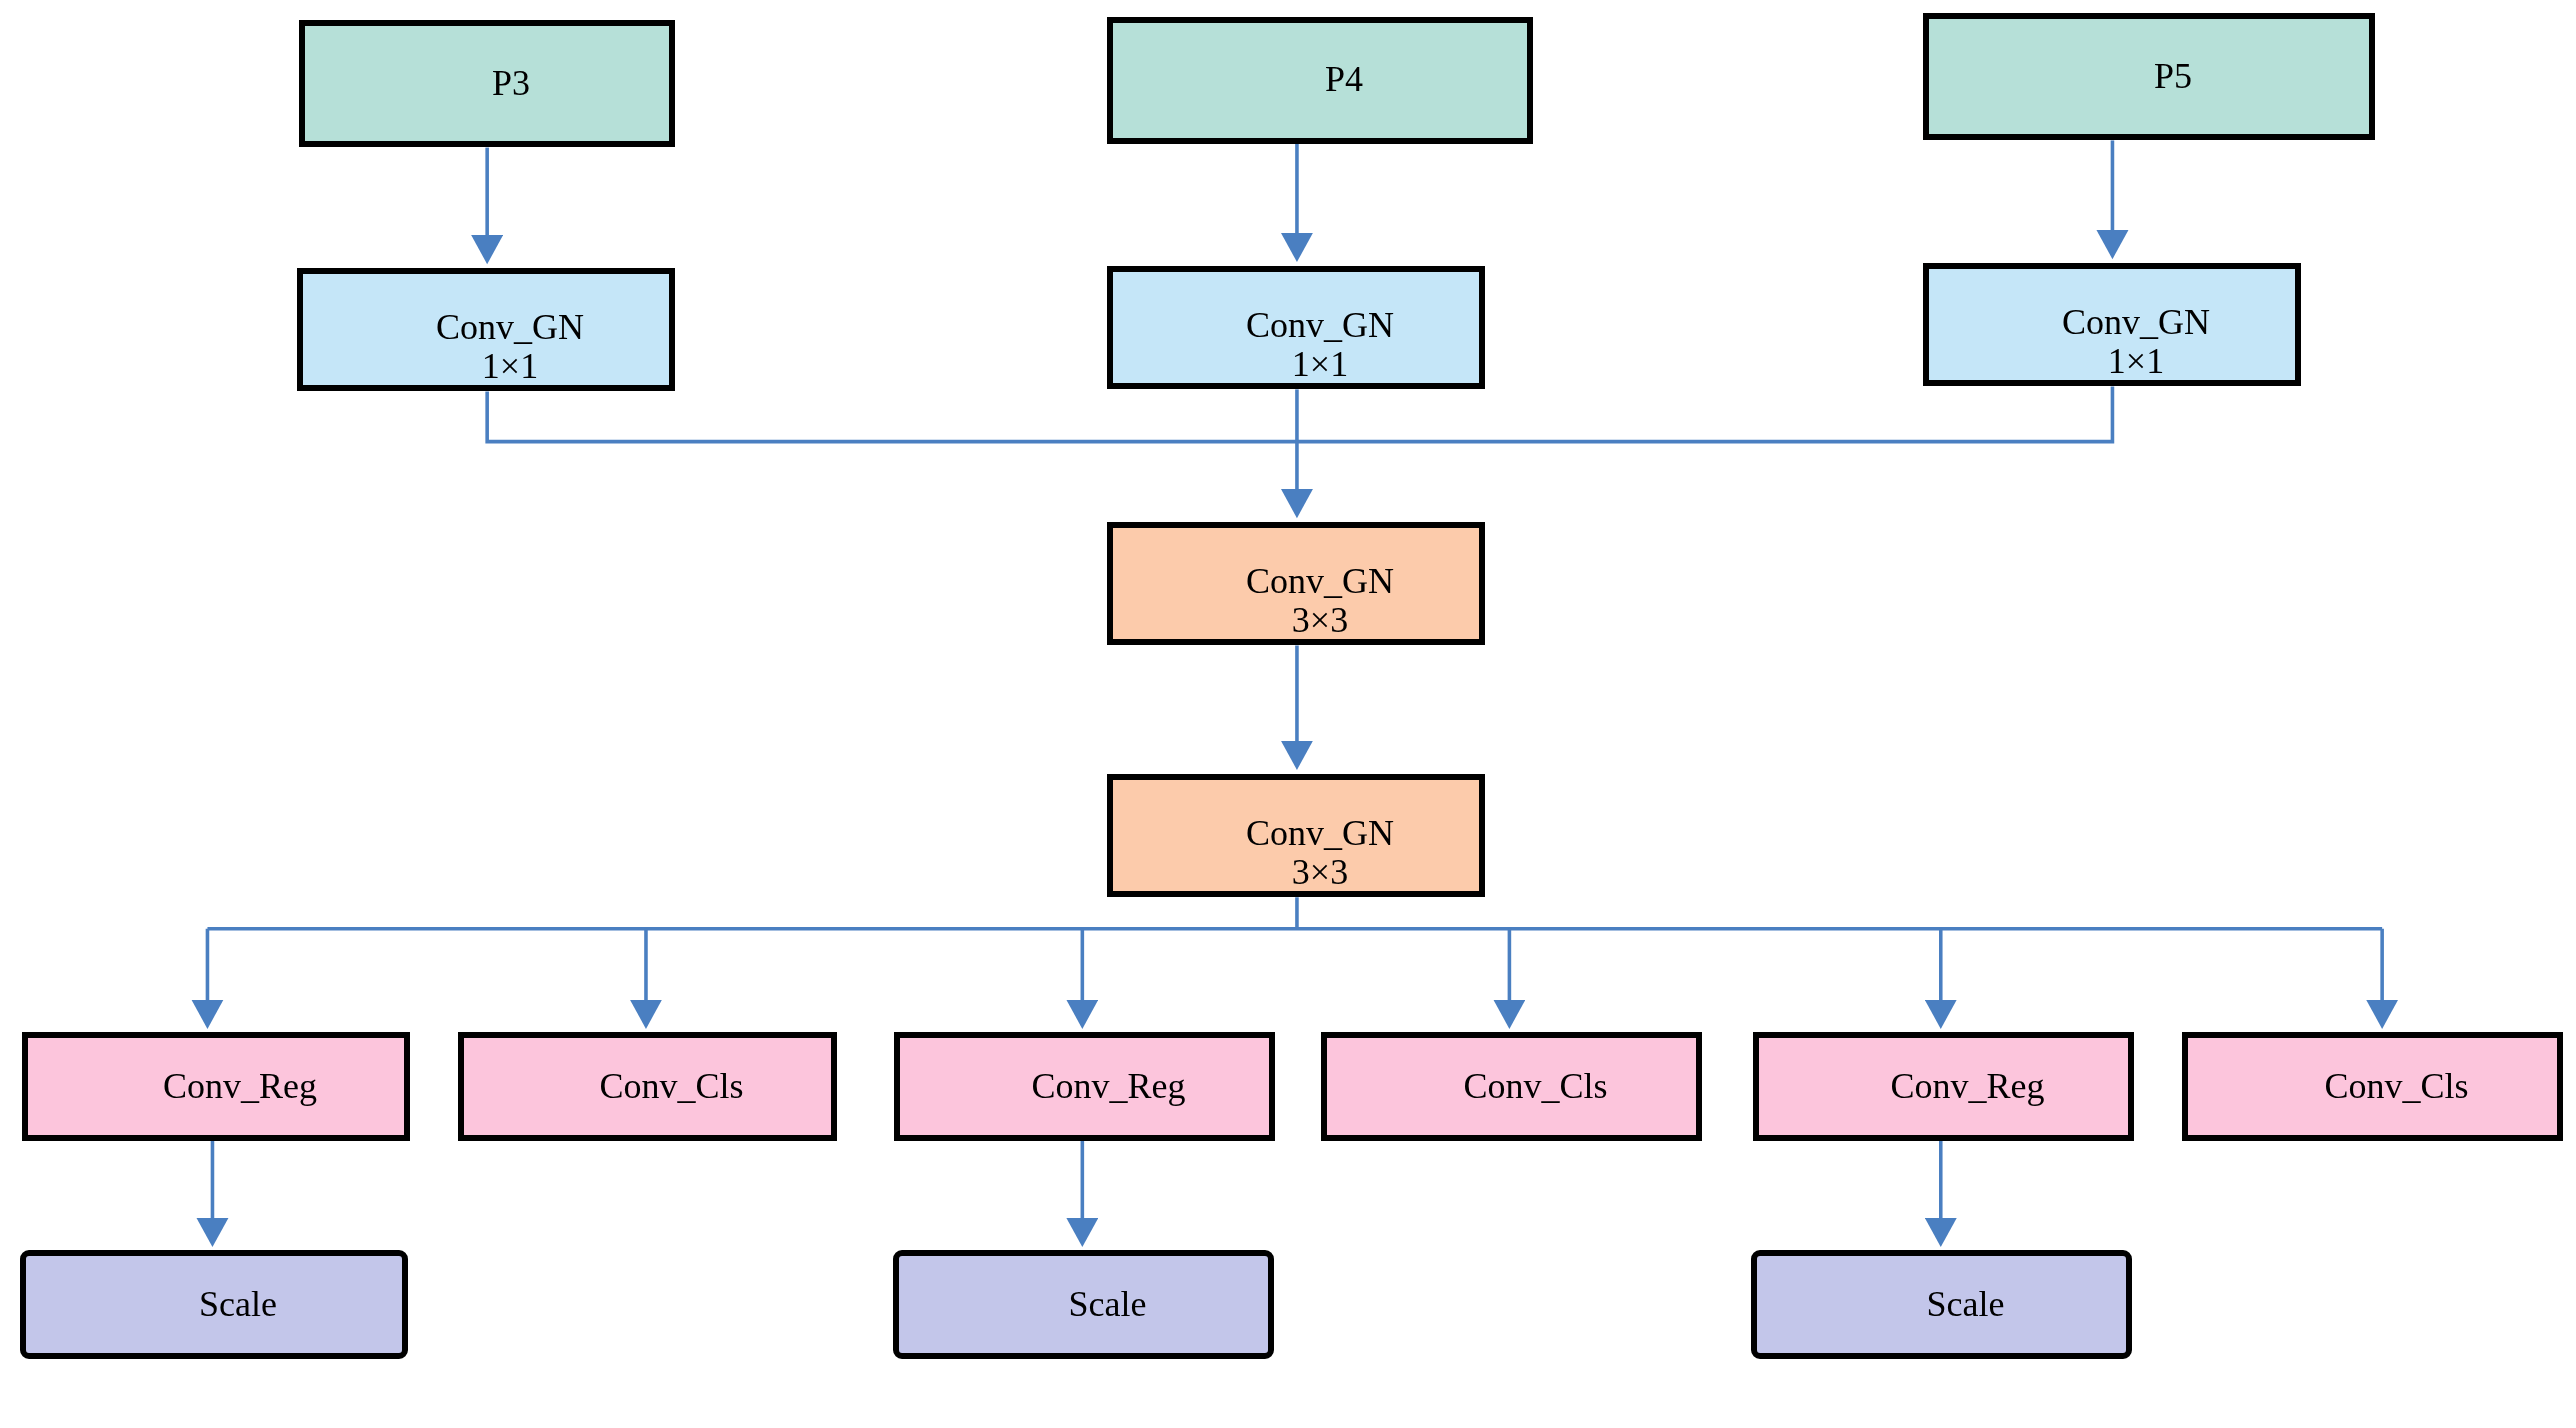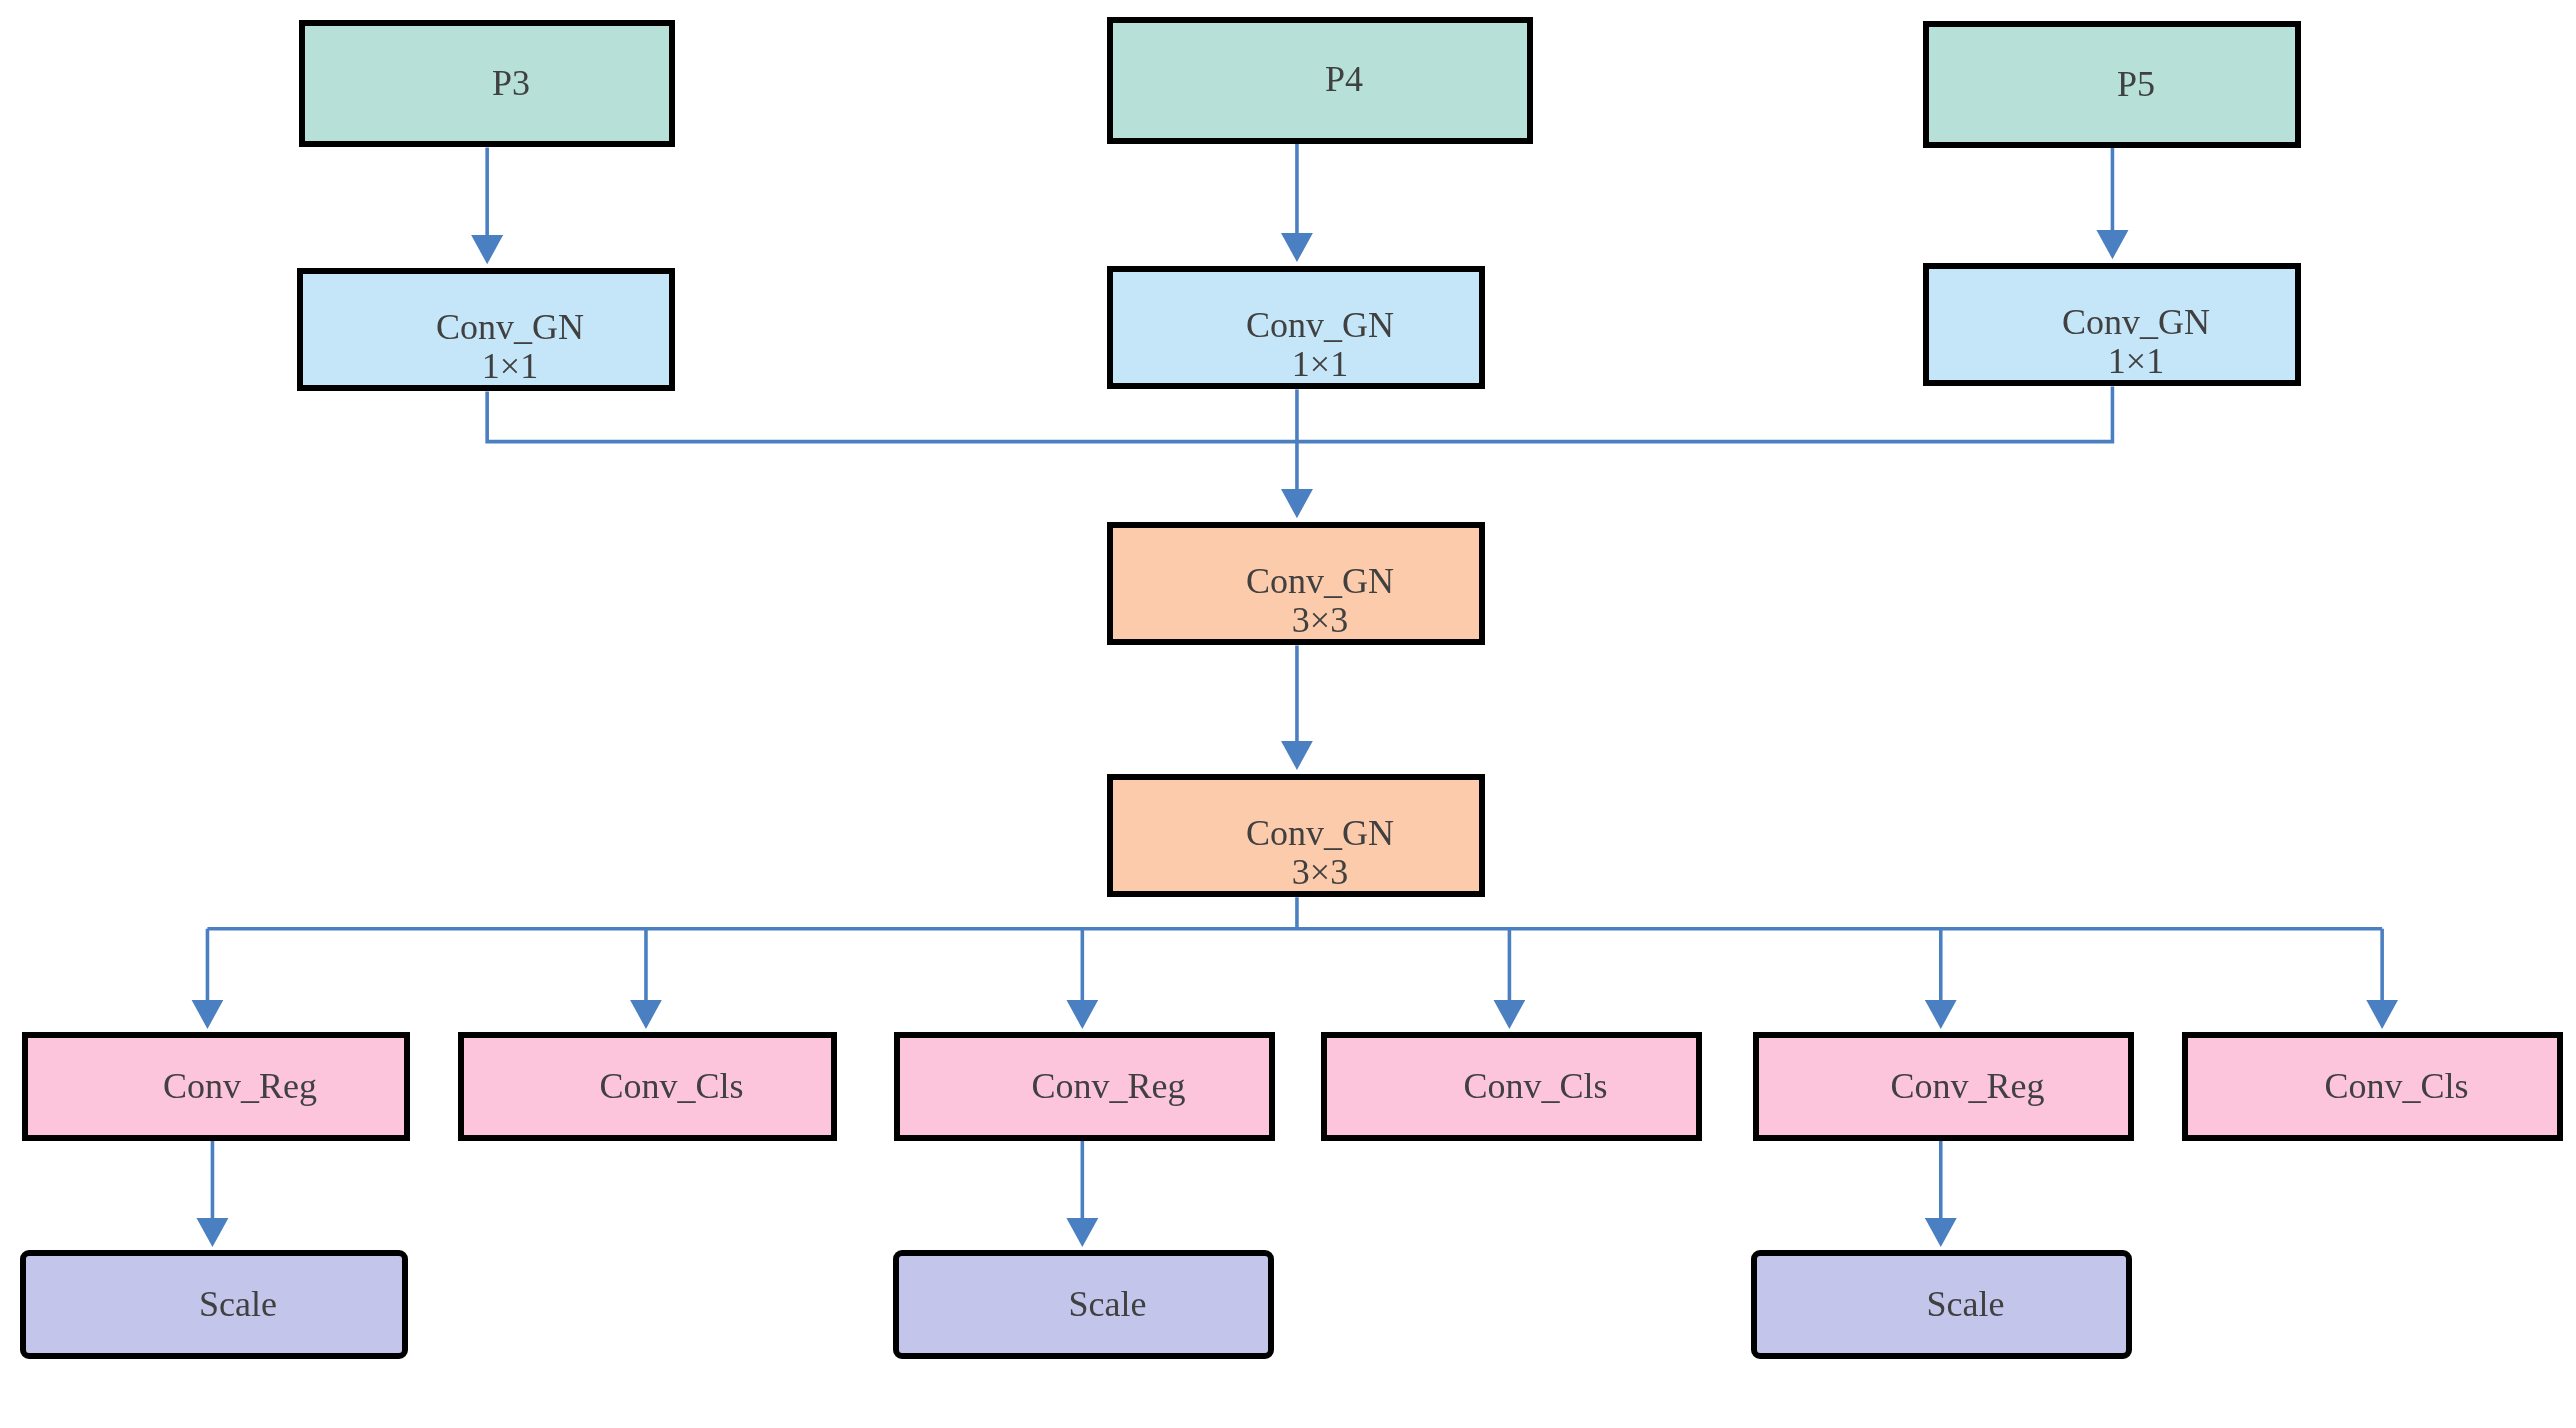--- a/index.html
+++ b/index.html
@@ -25,21 +25,21 @@
   }
   .node {
     position: absolute;
     box-sizing: border-box;
     border: 6.4px solid #000000;
     display: flex;
     flex-direction: column;
     align-items: center;
     justify-content: center;
     text-align: center;
-    color: #404040;
+    color: #000000;
     line-height: 1.04;
     z-index: 3;
     padding-left: 48px;
   }
   .node .l1 { display: block; }
   .node .l2 { display: block; font-family: Liberation Serif, serif; }
   .node.two-line .l1 { margin-bottom: 1.4px; margin-top: 36px; }
 
   .n-source   { background: #b6e0d8; font-size: 36px; }
   .n-conv1    { background: #c5e6f8; font-size: 36px; }
@@ -89,21 +89,21 @@
       <line x1="2713" y1="1594" x2="2713" y2="1710" marker-end="url(#ah)"></line>
     </g>
   </svg>
 
   <div class="node n-source" style="left:299px; top:20px; width:376px; height:127px;">
     <span class="l1">P3</span>
   </div>
   <div class="node n-source" style="left:1107px; top:16.5px; width:426px; height:127px;">
     <span class="l1">P4</span>
   </div>
-  <div class="node n-source" style="left:1923px; top:13px; width:378px; height:127px;margin-top:8px;">
+  <div class="node n-source" style="left:1923px; top:13px; width:452px; height:127px;">
     <span class="l1">P5</span>
   </div>
 
   <div class="node n-conv1 two-line" style="left:297px; top:268px; width:378px; height:123px;">
     <span class="l1">Conv_GN</span>
     <span class="l2">1×1</span>
   </div>
   <div class="node n-conv1 two-line" style="left:1107px; top:266px; width:378px; height:123px;">
     <span class="l1">Conv_GN</span>
     <span class="l2">1×1</span>

